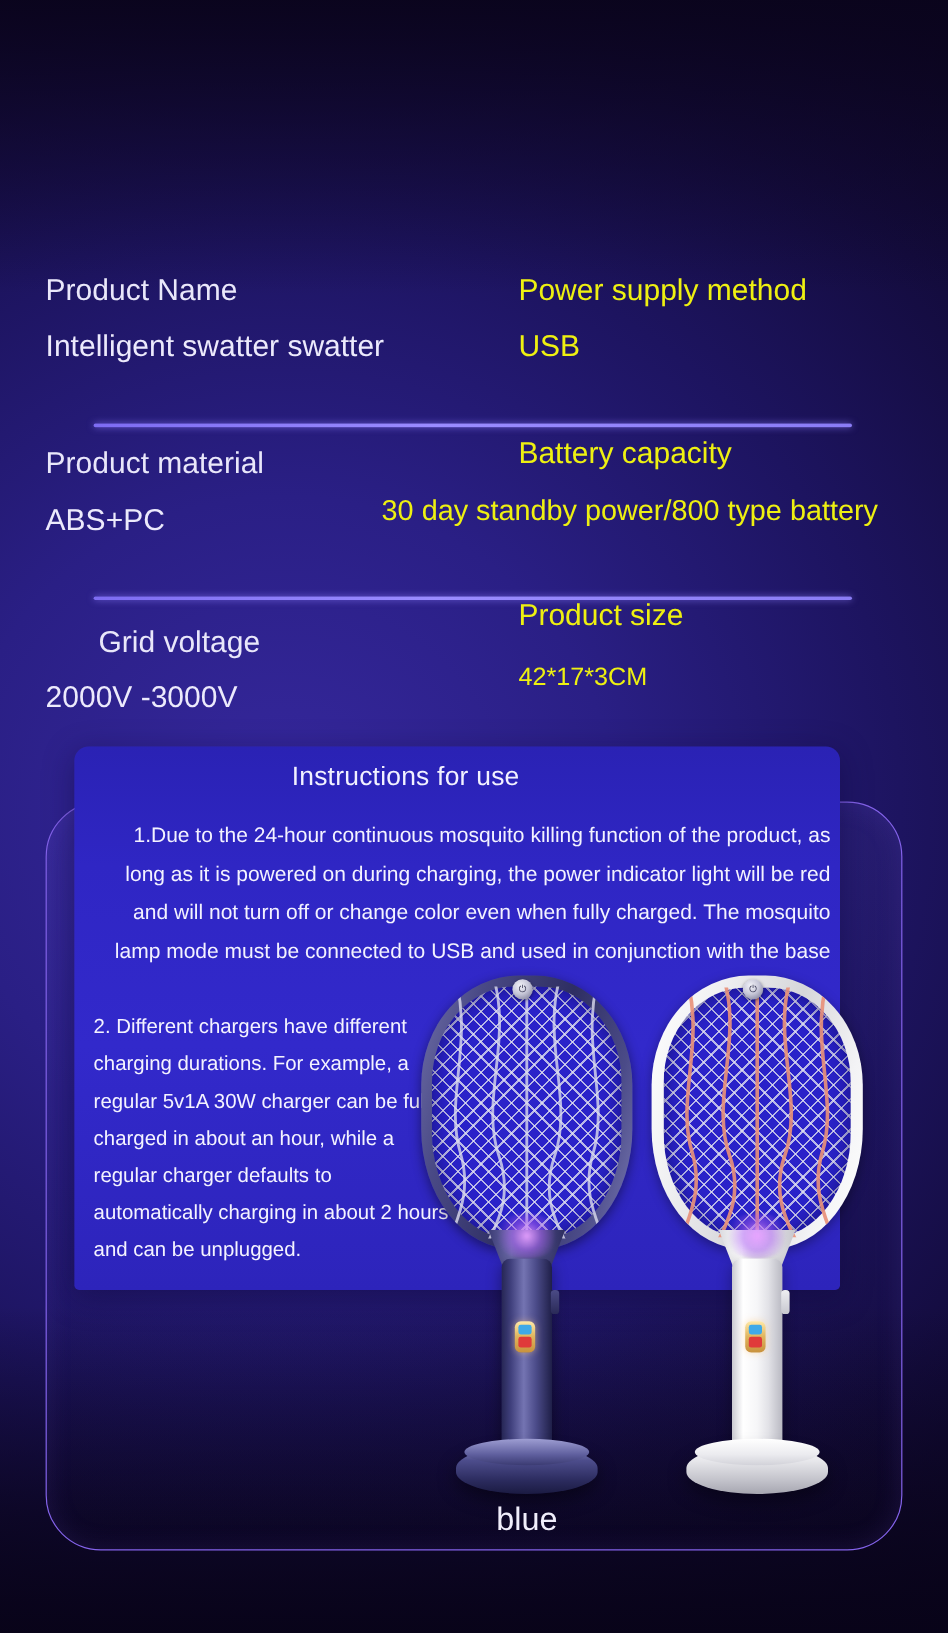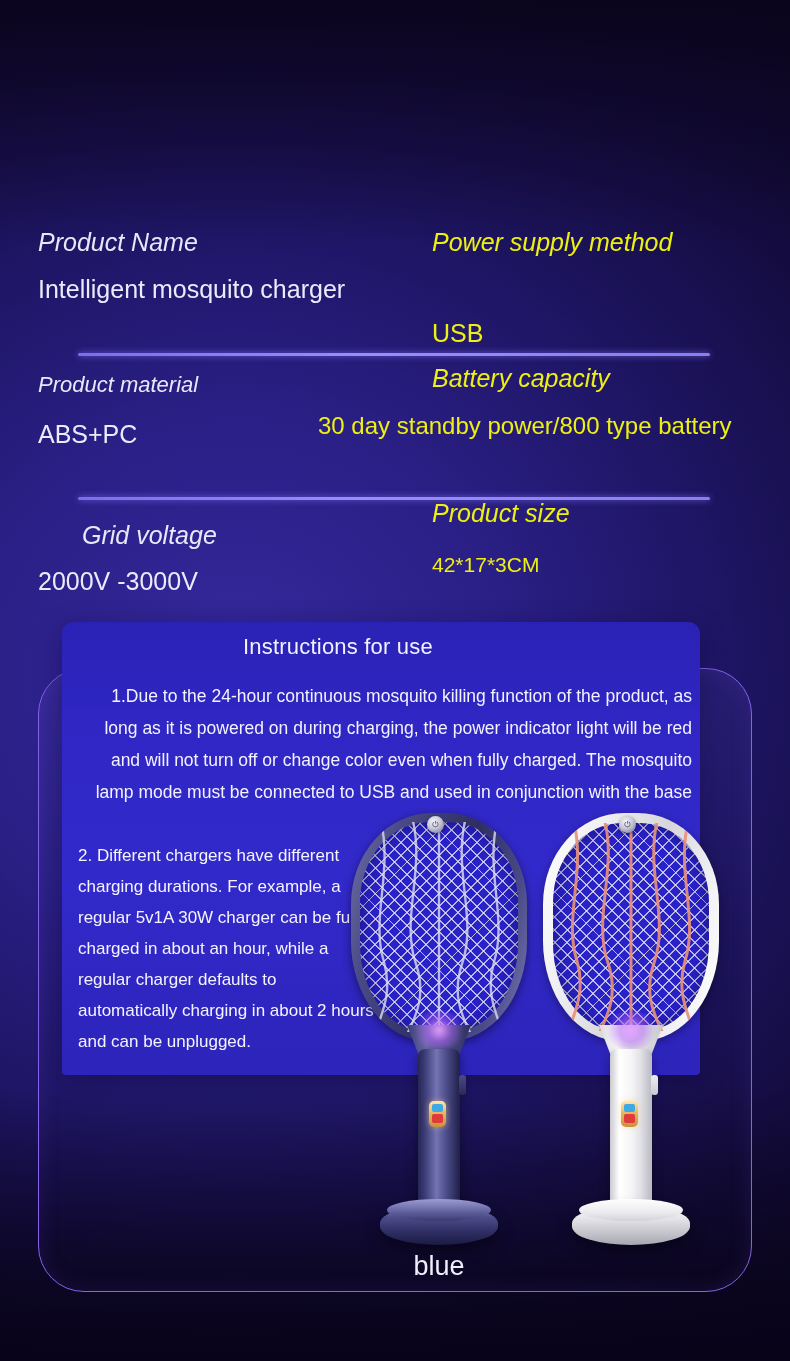--- a/index.html
+++ b/index.html
@@ -26,37 +26,37 @@
     position:absolute;left:66px;top:105px;
     font-size:74px;line-height:1;font-weight:400;letter-spacing:1px;
     color:#e7e4fb;
     font-family:"Liberation Sans", sans-serif;
     text-shadow:0 0 18px rgba(150,140,255,.35);
   }
 
   
   .specs{position:absolute;left:0;top:228px;width:790px;}
   .spec-col{position:absolute;}
-  .lbl{color:#e9e7fa;font-weight:400;white-space:nowrap;font-style:italic;}
+  .lbl{color:#e9e7fa;font-weight:400;white-space:nowrap;}
   .val{color:#eceafc;font-weight:400;white-space:nowrap;}
   .lbl.yellow,.val.yellow{color:#eef011;}
   .divider{
     position:absolute;height:3px;border-radius:2px;
     background:linear-gradient(90deg,#7d6cf2 0%, #9a8cff 45%, #8a7cf5 100%);
     box-shadow:0 0 6px rgba(140,125,250,.75);
   }
 
   
   #r1l{left:38px;top:0px;font-size:25px;}
   #r1lv{left:38px;top:47px;font-size:25px;}
   #r1r{left:432px;top:0px;font-size:25px;text-align:right;}
-  #r1rv{left:432px;top:47px;font-size:25px;margin-top:44px;}
+  #r1rv{left:432px;top:47px;font-size:25px;}
   #d1{left:78px;top:125px;width:632px;}
   
-  #r2l{left:38px;top:144px;font-size:22px;}
+  #r2l{left:38px;top:144px;font-size:25px;}
   #r2lv{left:38px;top:192px;font-size:25px;}
   #r2r{left:432px;top:136px;font-size:25px;}
   #r2rv{left:318px;top:184px;font-size:24px;}
   #d2{left:78px;top:269px;width:632px;}
   
   #r3l{left:38px;top:293px;font-size:25px;margin-left:44px;}
   #r3lv{left:38px;top:339px;font-size:25px;}
   #r3r{left:432px;top:271px;font-size:25px;}
   #r3rv{left:432px;top:325px;font-size:21px;}
 
@@ -134,21 +134,21 @@
 </style>
 </head>
 <body>
 
 <div class="page">
 
 
   <div class="specs">
 
     <div class="spec-col lbl" id="r1l">Product Name</div>
-    <div class="spec-col val" id="r1lv">Intelligent mosquito charger</div>
+    <div class="spec-col val" id="r1lv">Intelligent swatter swatter</div>
     <div class="spec-col lbl yellow" id="r1r">Power supply method</div>
     <div class="spec-col val yellow" id="r1rv">USB</div>
     <div class="divider" id="d1"></div>
 
     <div class="spec-col lbl" id="r2l">Product material</div>
     <div class="spec-col val" id="r2lv">ABS+PC</div>
     <div class="spec-col lbl yellow" id="r2r">Battery capacity</div>
     <div class="spec-col val yellow" id="r2rv">30 day standby power/800 type battery</div>
     <div class="divider" id="d2"></div>
 

